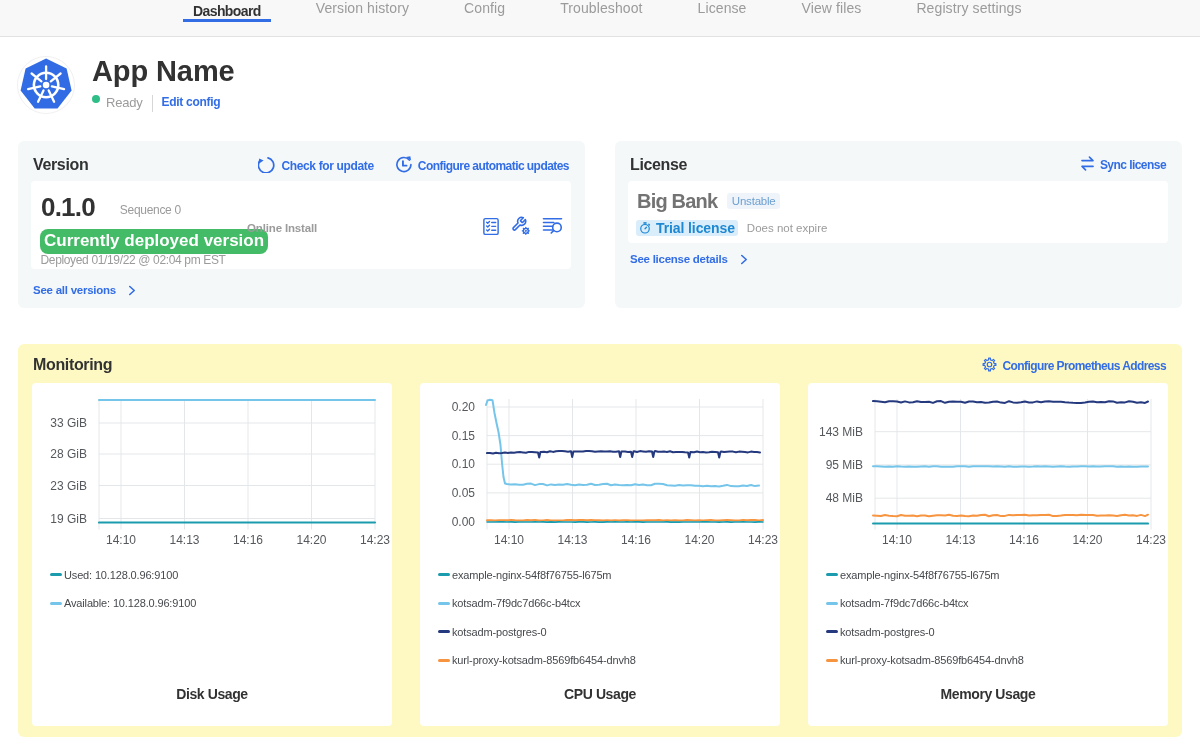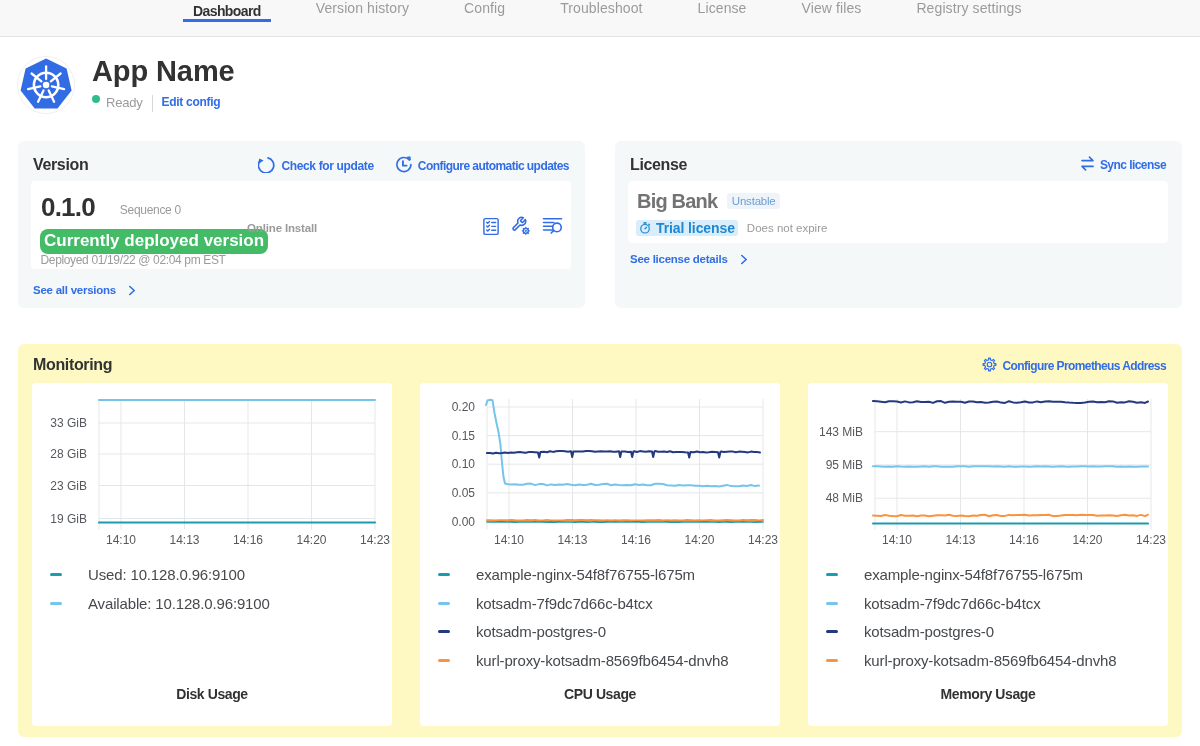--- a/index.html
+++ b/index.html
@@ -37,21 +37,21 @@
 .trow{position:absolute;left:8px;top:38.5px;display:flex;align-items:center}
 .tbadge{display:flex;align-items:center;background:#d9edfb;border-radius:3px;padding:0 3px;font-size:14px;font-weight:700;color:#1e88d2;height:16px;letter-spacing:-.1px}
 .tbadge svg{margin-right:5px}
 .noexp{font-size:11.5px;color:#9b9b9b;margin-left:9px;letter-spacing:0}
 .mon{margin:36px 18px 0;background:#fef9c3;border-radius:6px;height:393px;position:relative;padding:9px 14px 14px}
 .mrow{display:flex;justify-content:space-between;margin-top:9px}
 .gcard{width:360px;height:343px;background:#fff;border-radius:4px;position:relative}
 .legend{position:absolute;left:18px;top:184.5px}
 .lrow{display:flex;align-items:center;height:14px;margin-bottom:14.5px}
 .dash{width:12px;height:3px;border-radius:2px;flex:0 0 12px}
-.ltxt{font-size:15px;color:#46494d;margin-left:26px;letter-spacing:-.15px;white-space:nowrap}
+.ltxt{font-size:11px;color:#46494d;margin-left:2px;letter-spacing:-.15px;white-space:nowrap}
 .gtitle{position:absolute;left:0;right:0;bottom:24px;text-align:center;font-size:14px;font-weight:700;color:#323232;letter-spacing:-.4px}
 </style></head>
 <body>
 <div class="nav">
 <div class="tab active" style="margin-left:0">Dashboard</div>
 <div class="tab">Version history</div>
 <div class="tab">Config</div>
 <div class="tab">Troubleshoot</div>
 <div class="tab">License</div>
 <div class="tab">View files</div>

